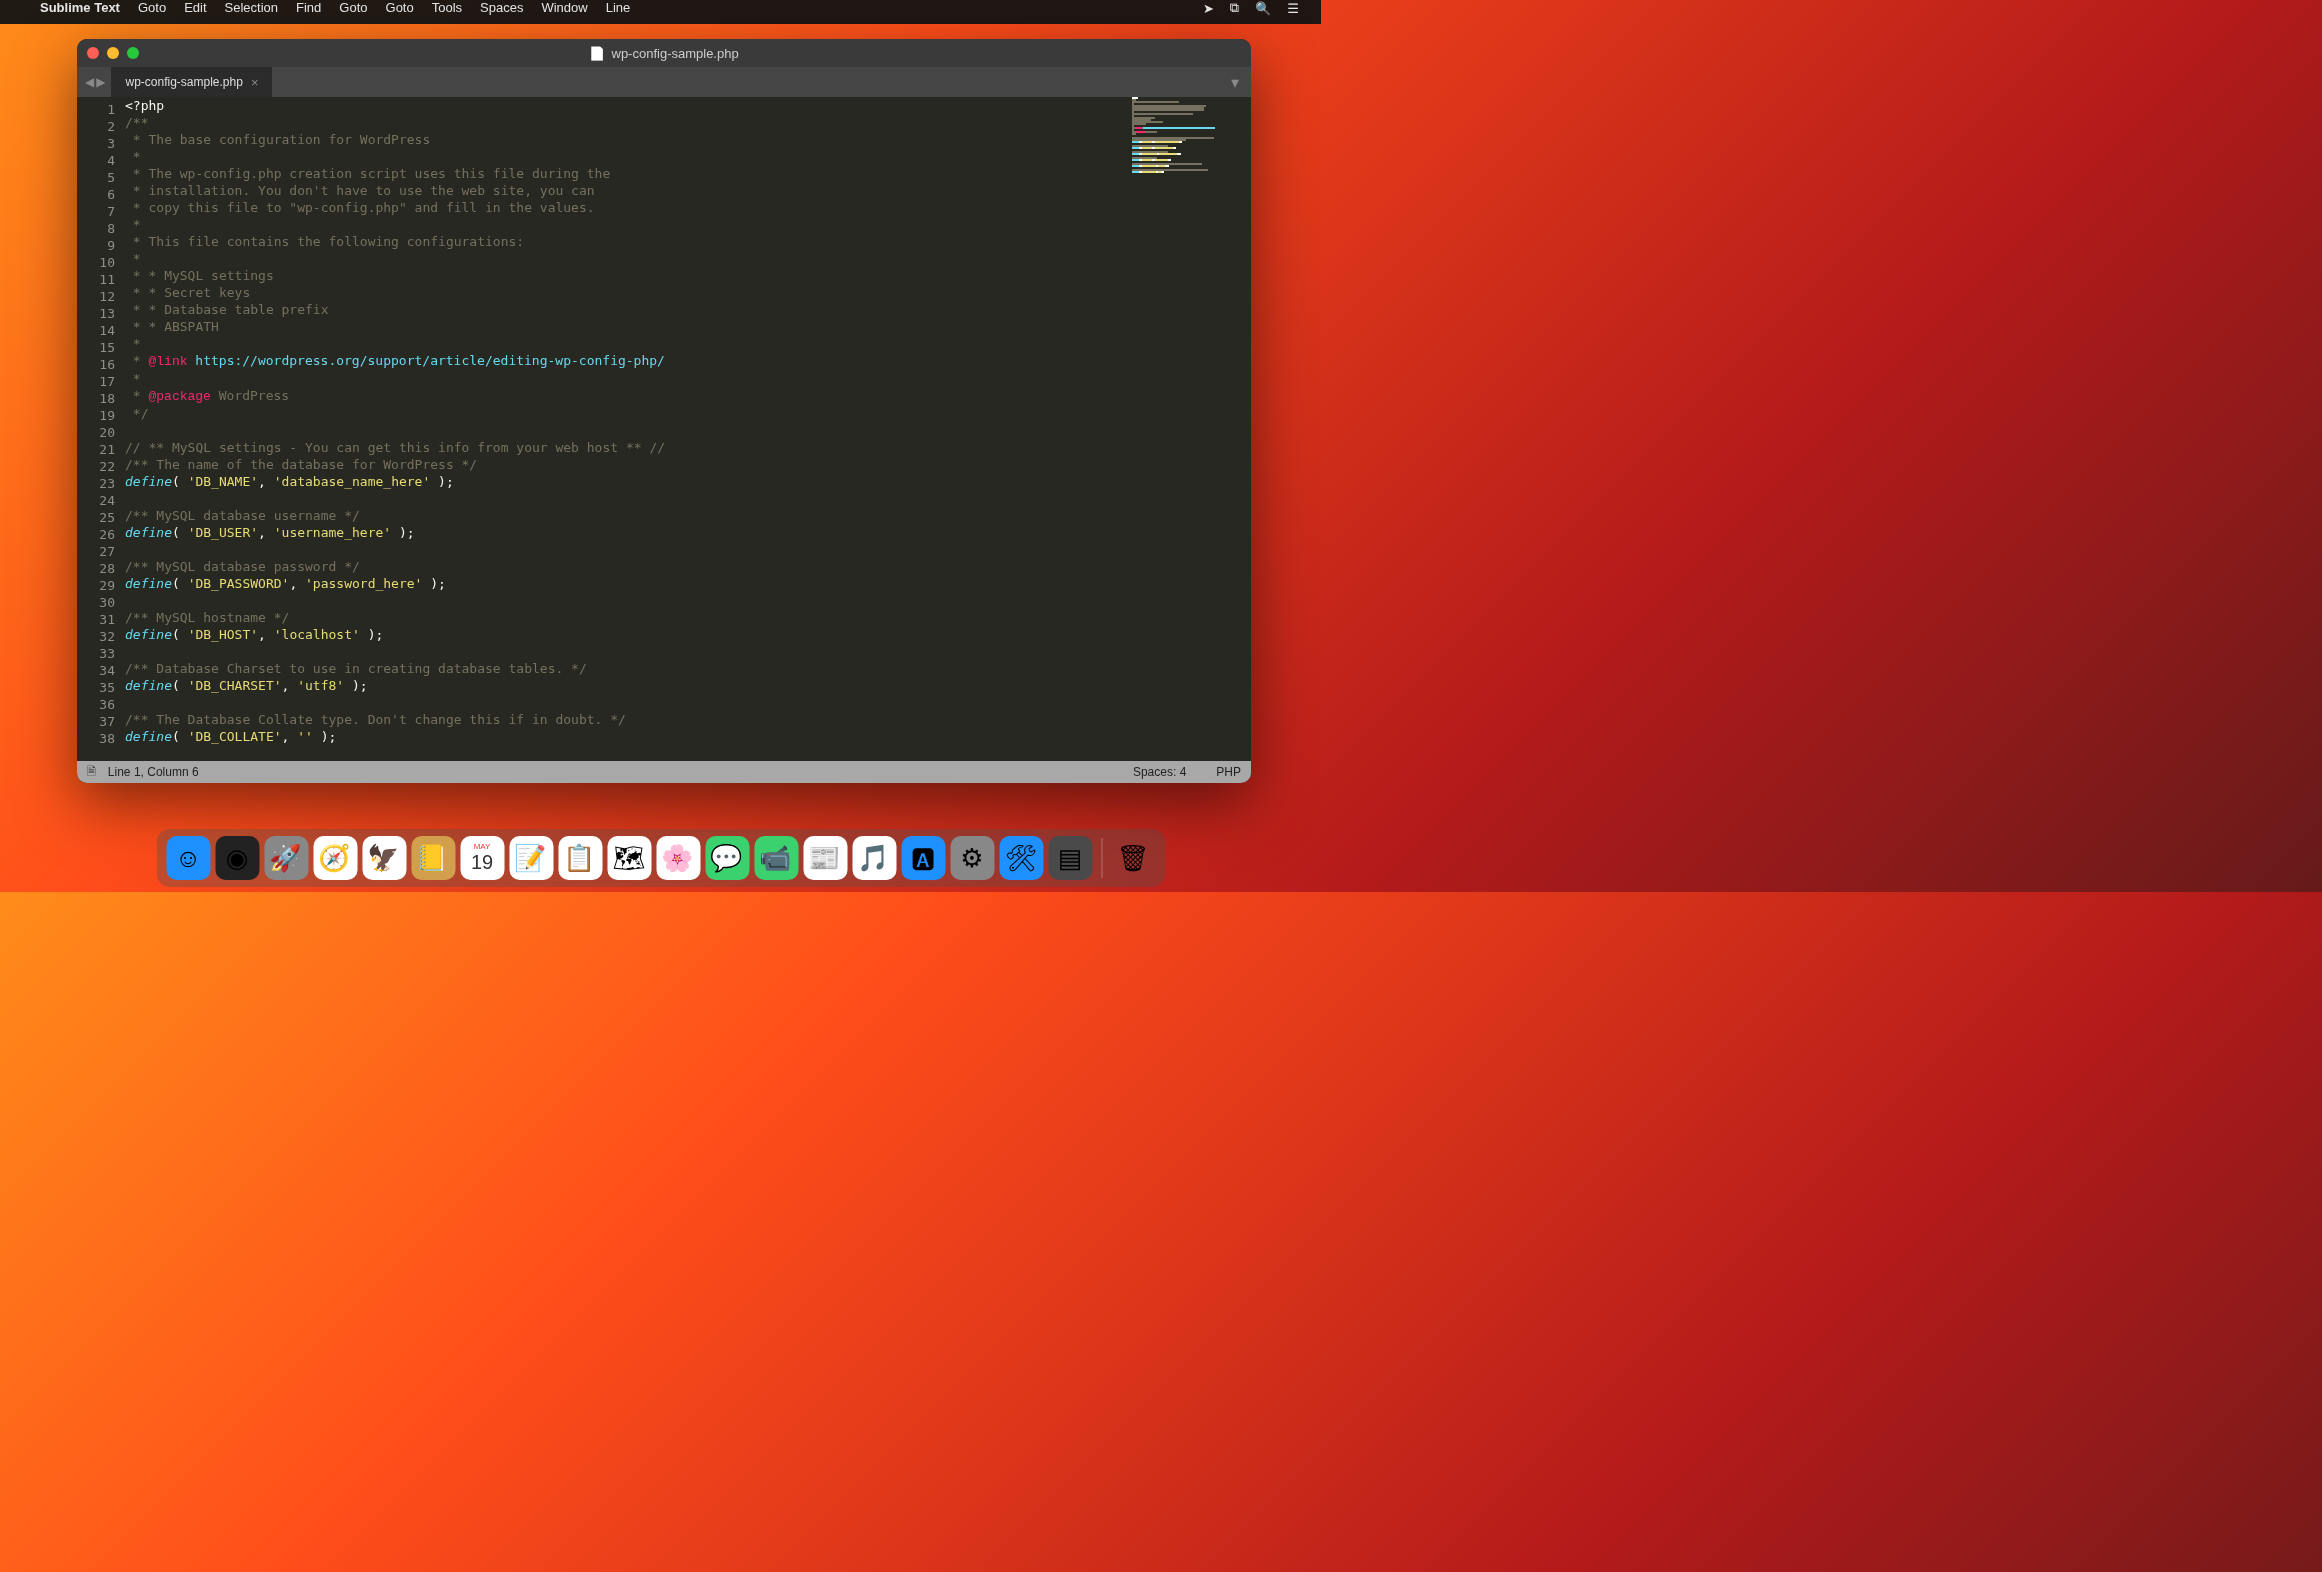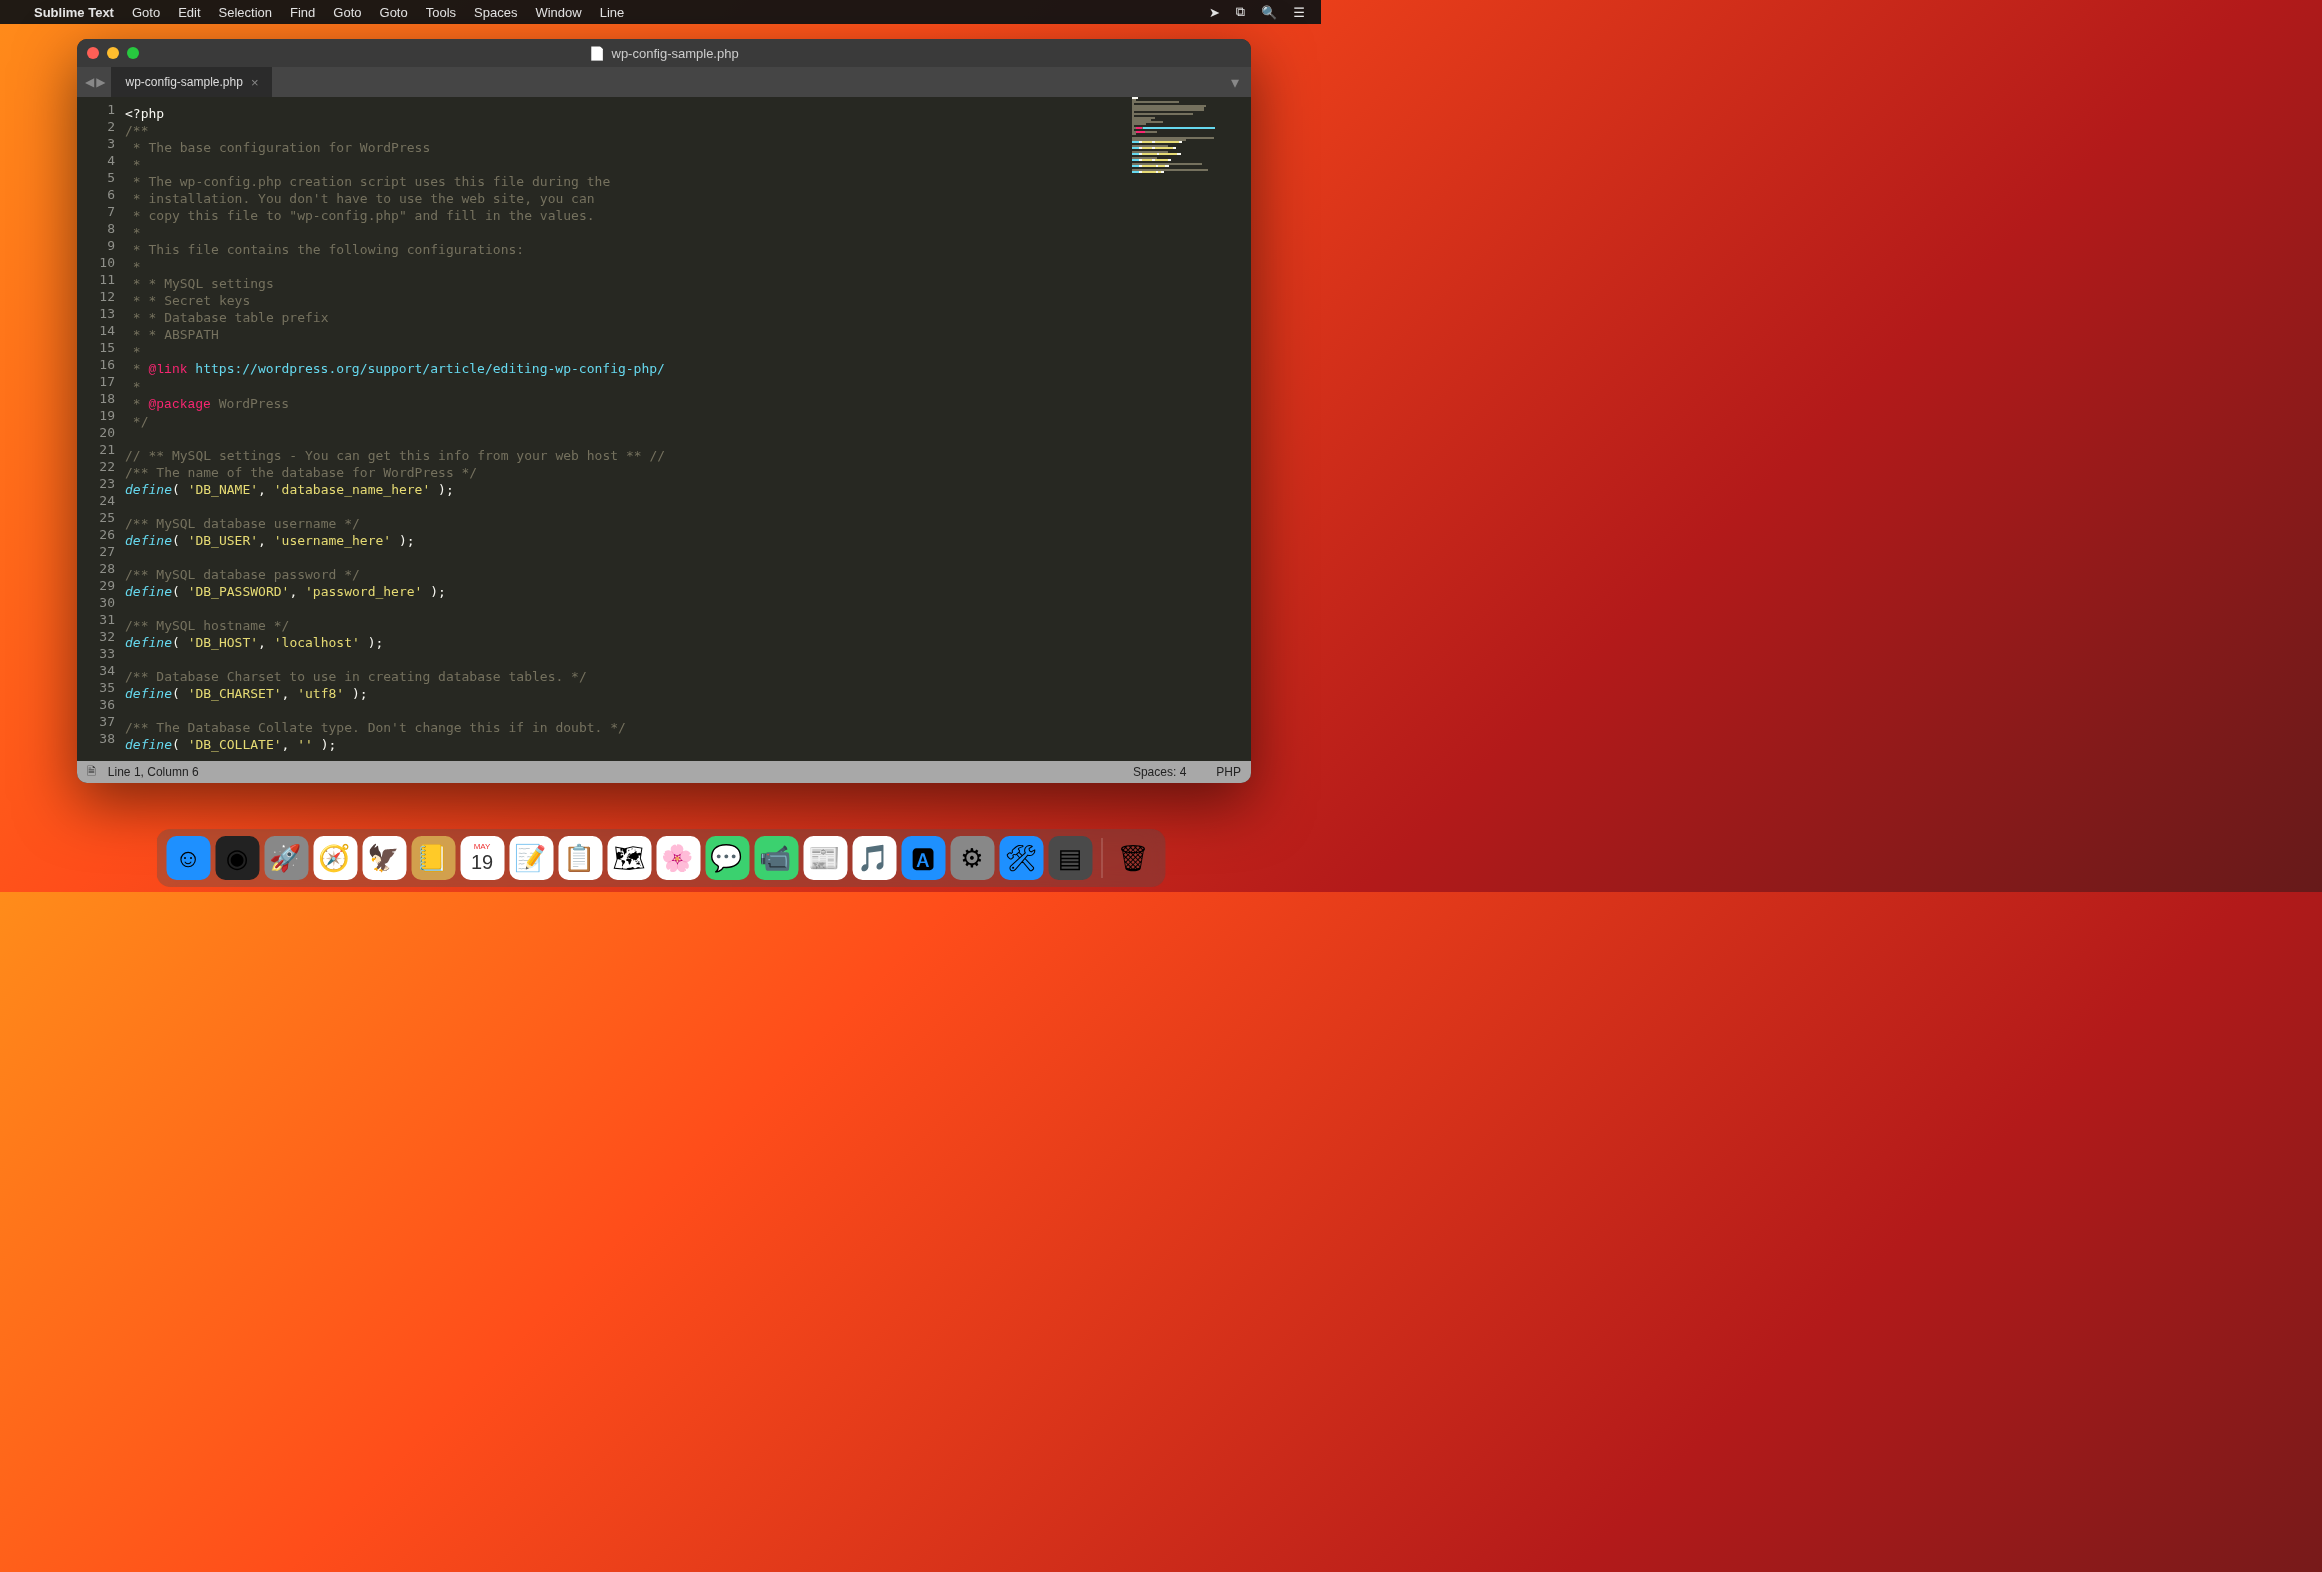--- a/index.html
+++ b/index.html
@@ -8,24 +8,24 @@
   height: 892px;
   background: linear-gradient(135deg, #ff8c1a 0%, #ff4d1a 30%, #b31a1a 70%, #661a1a 100%);
   font-family: -apple-system, "Helvetica Neue", sans-serif;
   overflow: hidden;
   position: relative;
 }
 .menubar {
   height: 24px;
   background: rgba(20,20,20,0.95);
   display: flex;
-  align-items: center;
+  align-items: flex-start;
   color: #e8e8e8;
   font-size: 13px;
-  padding: 0 16px;
+  padding: 0 22px;
   gap: 18px;
 }
 .menubar .apple { font-size: 15px; }
 .menubar .app-name { font-weight: 600; }
 .menubar .right { margin-left: auto; display: flex; gap: 16px; align-items: center; }
 .menubar .right span { display: inline-flex; }
 
 .window {
   position: absolute;
   left: 77px;
@@ -102,21 +102,20 @@
   padding: 4px 10px 4px 4px;
   line-height: 17px;
   white-space: pre;
 }
 .code {
   flex: 1;
   color: #f8f8f2;
   padding: 0 0;
   line-height: 17px;
   white-space: pre;
-  margin-top: 8px;
 }
 .minimap {
   width: 119px;
   background: #272822;
   position: relative;
 }
 .mm-line { height: 1.5px; margin-bottom: 0.5px; display: flex; }
 .mm-seg { height: 1.5px; }
 
 .c-com { color: #75715e; }

